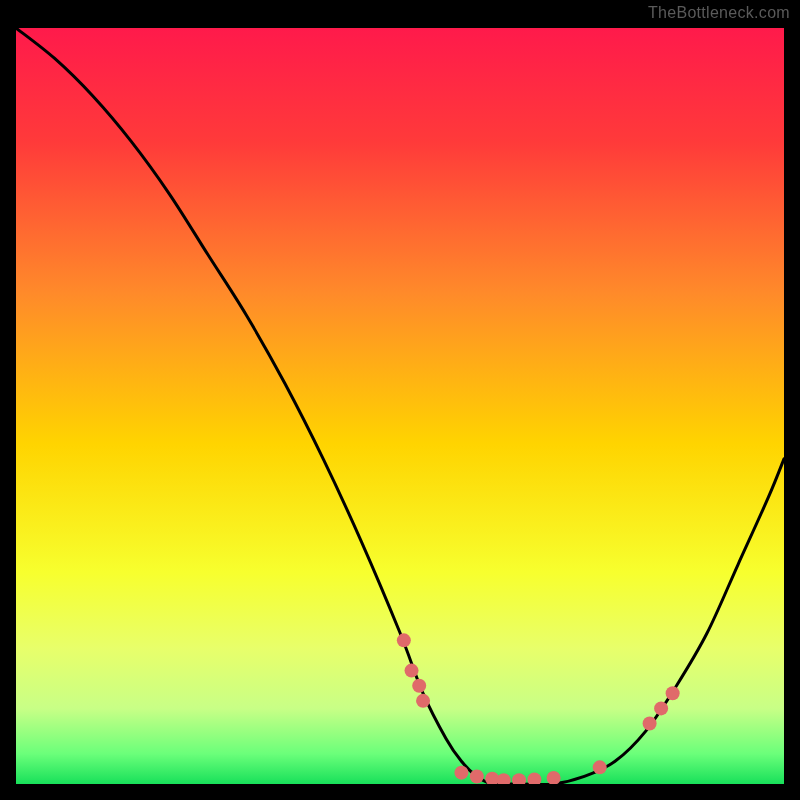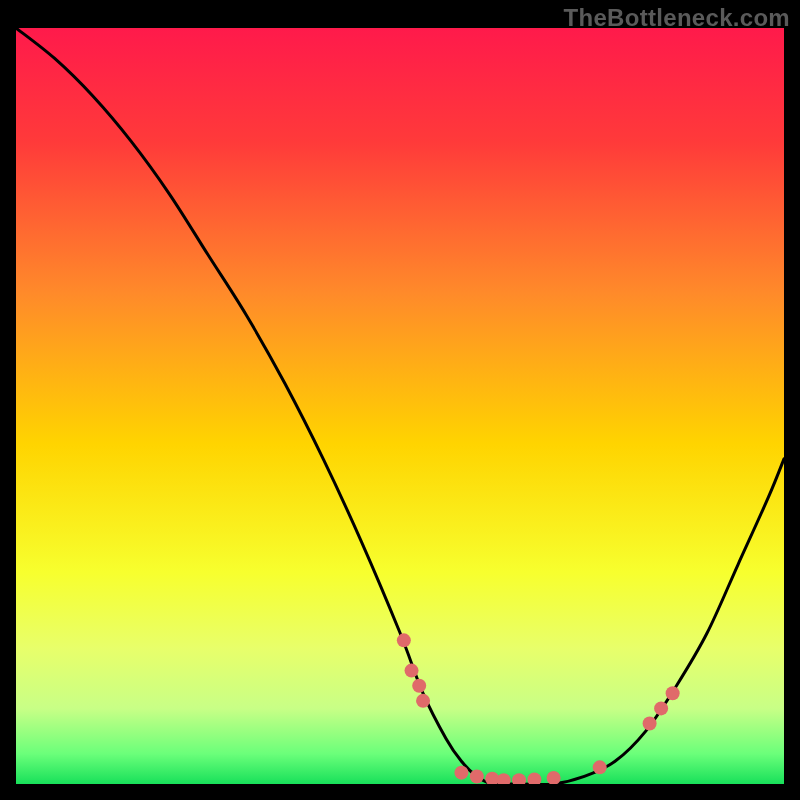--- a/index.html
+++ b/index.html
@@ -15,22 +15,22 @@
     position: relative;
     width: 800px;
     height: 800px;
     background: #000;
   }
   .watermark {
     position: absolute;
     top: 4px;
     right: 10px;
     color: #5a5a5a;
-    font-size: 24px;
-    font-weight: 700;
+    font-size: 16px;
+    font-weight: 400;
     letter-spacing: 0.3px;
     user-select: none;
   }
   .plot-outer {
     position: absolute;
     left: 16px;
     top: 28px;
     width: 768px;
     height: 756px;
     background: #000;

